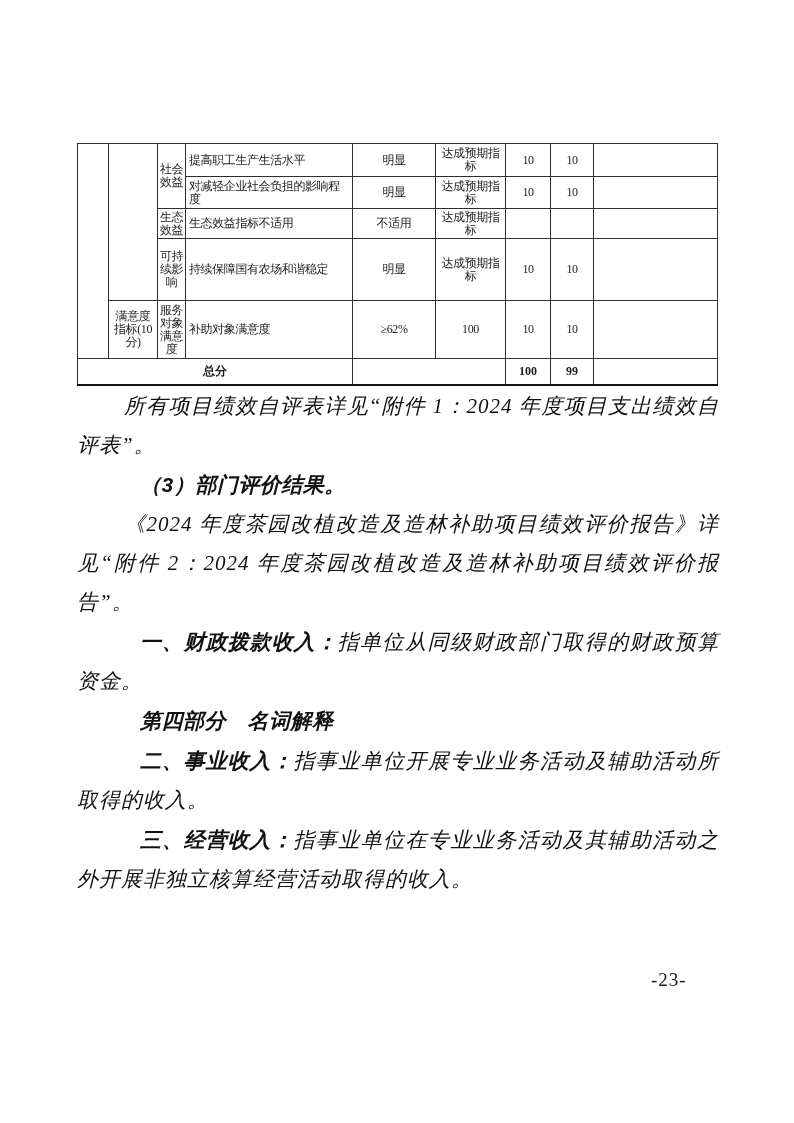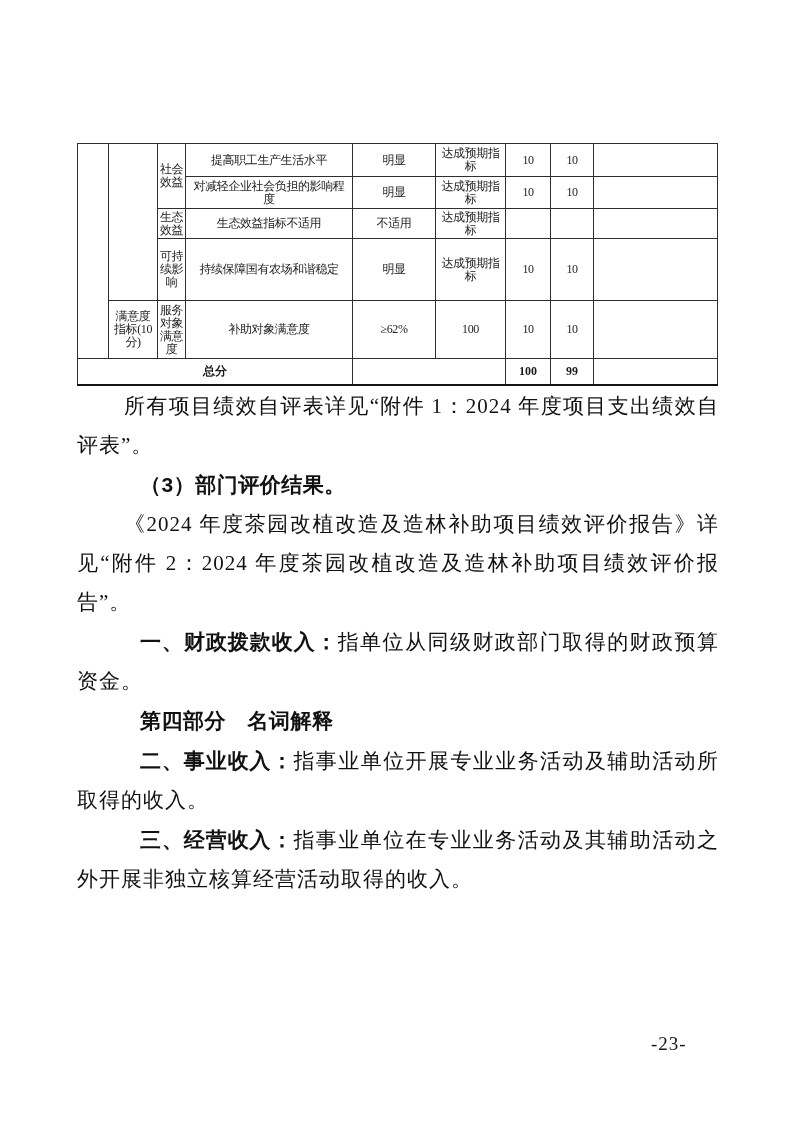--- a/index.html
+++ b/index.html
@@ -34,21 +34,21 @@
   }
   table.perf td {
     border: 1px solid #2e2e2e;
     text-align: center;
     vertical-align: middle;
     padding: 0 1px;
     line-height: 13px;
     letter-spacing: -0.4px;
     overflow: hidden;
   }
-  table.perf td.cell-left { text-align: center; padding: 0 3px; }
+  table.perf td.cell-left { text-align: left; padding: 0 3px; }
   tr.r1 { height: 33px; }
   tr.r2 { height: 32px; }
   tr.r3 { height: 30px; }
   tr.r4 { height: 62px; }
   tr.r5 { height: 58px; }
   tr.total { height: 26px; }
   tr.total td {
     border-top: 1.5px solid #1f1f1f;
     font-weight: bold;
     letter-spacing: 0;
@@ -57,31 +57,32 @@
 
   
   .doc-text {
     margin-top: 1px;
     width: 642px;
     font-size: 21px;
     line-height: 39px;
     color: #111111;
     text-align: justify;
     letter-spacing: 1px;
+    font-style: italic;
   }
   .doc-text p { margin: 0; text-indent: 47px; }
   .doc-text p.deep-indent { text-indent: 63px; }
   .heiti {
     font-family: "Liberation Sans", "DejaVu Sans", sans-serif;
     font-weight: 700;
     letter-spacing: 0.5px;
   }
   .page-no {
     position: absolute;
-    left: 651px; top: 1033px;
+    left: 651px; top: 969px;
     font-size: 19px;
     letter-spacing: 1px;
     color: #161616;
   }
 </style>
 </head>
 <body>
 
 <div class="page">
   <div class="sheet">

